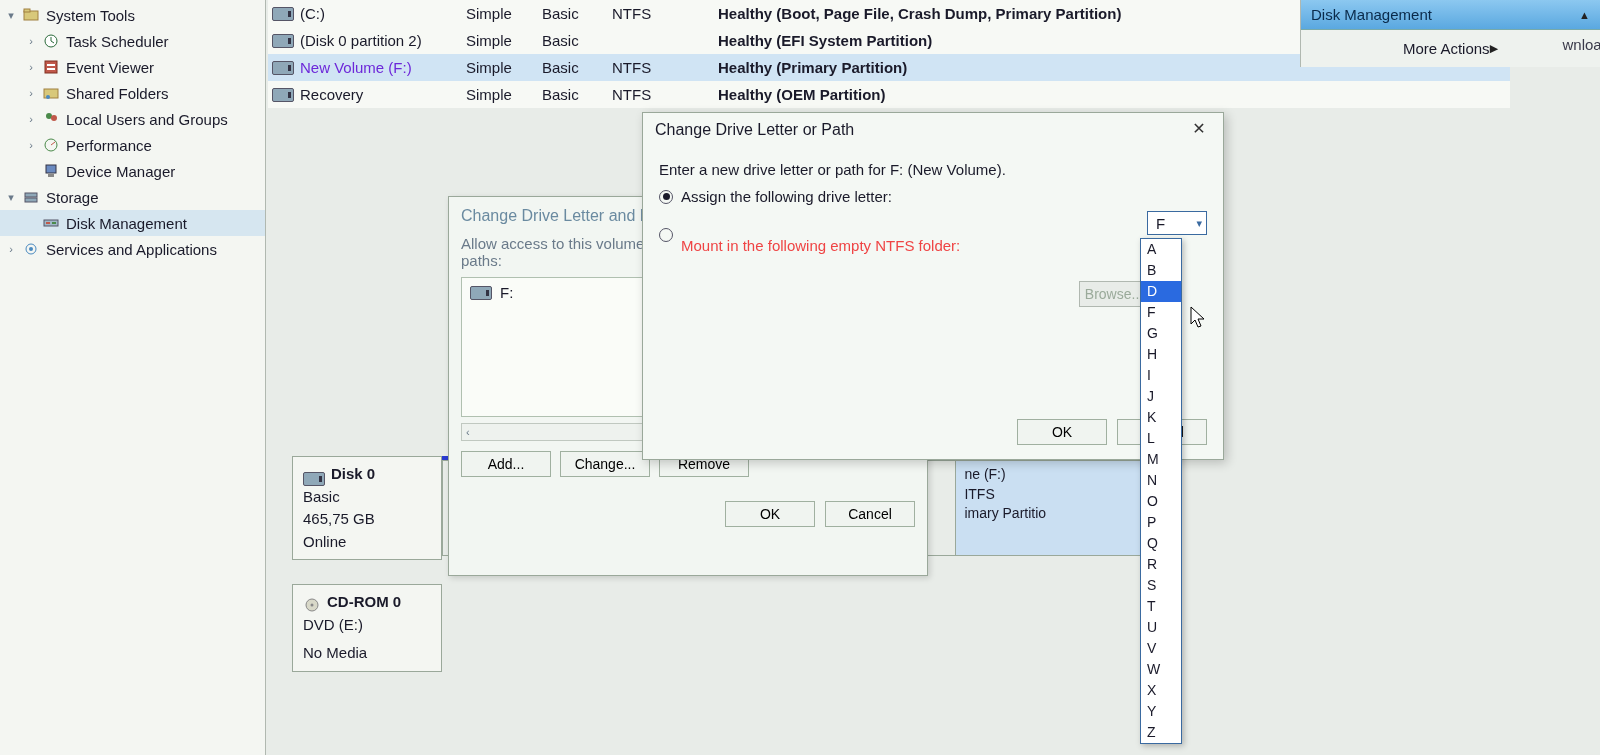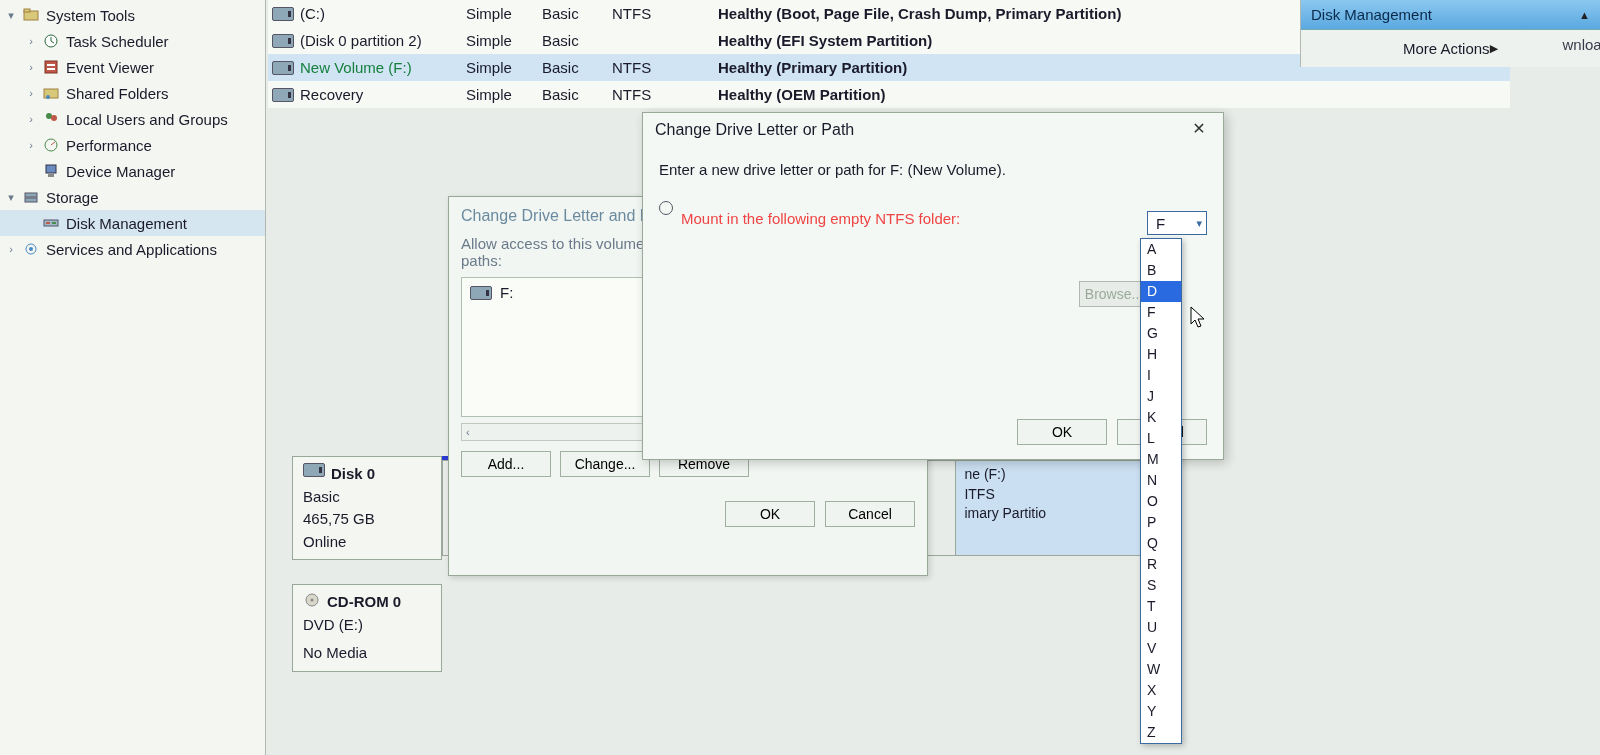--- a/index.html
+++ b/index.html
@@ -43,21 +43,21 @@
   }
   .vol-row { display: flex; height: 27px; align-items: center; }
   .vol-row.sel { background: #d0e4f4; }
   .col-name { width: 198px; display: flex; align-items: center; gap: 6px; padding-left: 4px; }
   .col-simple { width: 76px; }
   .col-basic  { width: 70px; }
   .col-ntfs   { width: 106px; }
   .col-status { flex: 1; font-weight: bold; }
   .drive-glyph { width: 22px; height: 14px; background: #8fa8b8; border: 1px solid #556; border-radius: 2px; position: relative; }
   .drive-glyph::after { content:""; position:absolute; right:2px; top:3px; width:3px; height:6px; background:#334; }
-  .blue-txt { color: #15803d; }
+  .blue-txt { color: #6d28d9; }
 
   
   .actions-pane {
     position: absolute;
     right: 0; top: 0; width: 300px;
     background: #eef2ee;
     border-left: 1px solid #b0b8b0;
   }
   .ap-head {
     background: linear-gradient(#8cc8f0,#5aa8e0);
@@ -179,21 +179,21 @@
   .disk-block {
     display: flex; gap: 0; margin-bottom: 24px;
   }
   .disk-info {
     width: 150px;
     border: 1px solid #9aa89a;
     padding: 6px 10px;
     background: #f4f6f2;
     line-height: 1.5;
   }
-  .disk-info .hd { font-weight: bold; display: flex; align-items: flex-start; gap: 6px; }
+  .disk-info .hd { font-weight: bold; display: flex; align-items: flex-end; gap: 6px; }
   .disk-bar {
     flex: 1; height: 100px;
     border-top: 4px solid #2a3ad0;
     display: flex;
   }
   .bar-seg {
     border: 1px solid #9aa89a;
     border-left: none;
     padding: 4px 8px;
     font-size: 14px;
@@ -441,20 +441,24 @@
   </div>
 </div>
 
 <div class="dlg2">
   <div class="dlg2-titlebar">
     <span>Change Drive Letter or Path</span>
     <span class="dlg2-close">✕</span>
   </div>
   <div class="dlg2-body">
     <div>Enter a new drive letter or path for F: (New Volume).</div>
+    <div class="dlg2-row">
+      <span class="radio on"></span>
+      <span>Assign the following drive letter:</span>
+    </div>
     <div class="dlg2-row">
       <span class="radio"></span>
       <span class="disabled-txt">Mount in the following empty NTFS folder:</span>
     </div>
   </div>
   <div class="combo">
     <span>F</span>
     <span class="combo-chev">▾</span>
   </div>
   <button class="browse-btn">Browse...</button>

